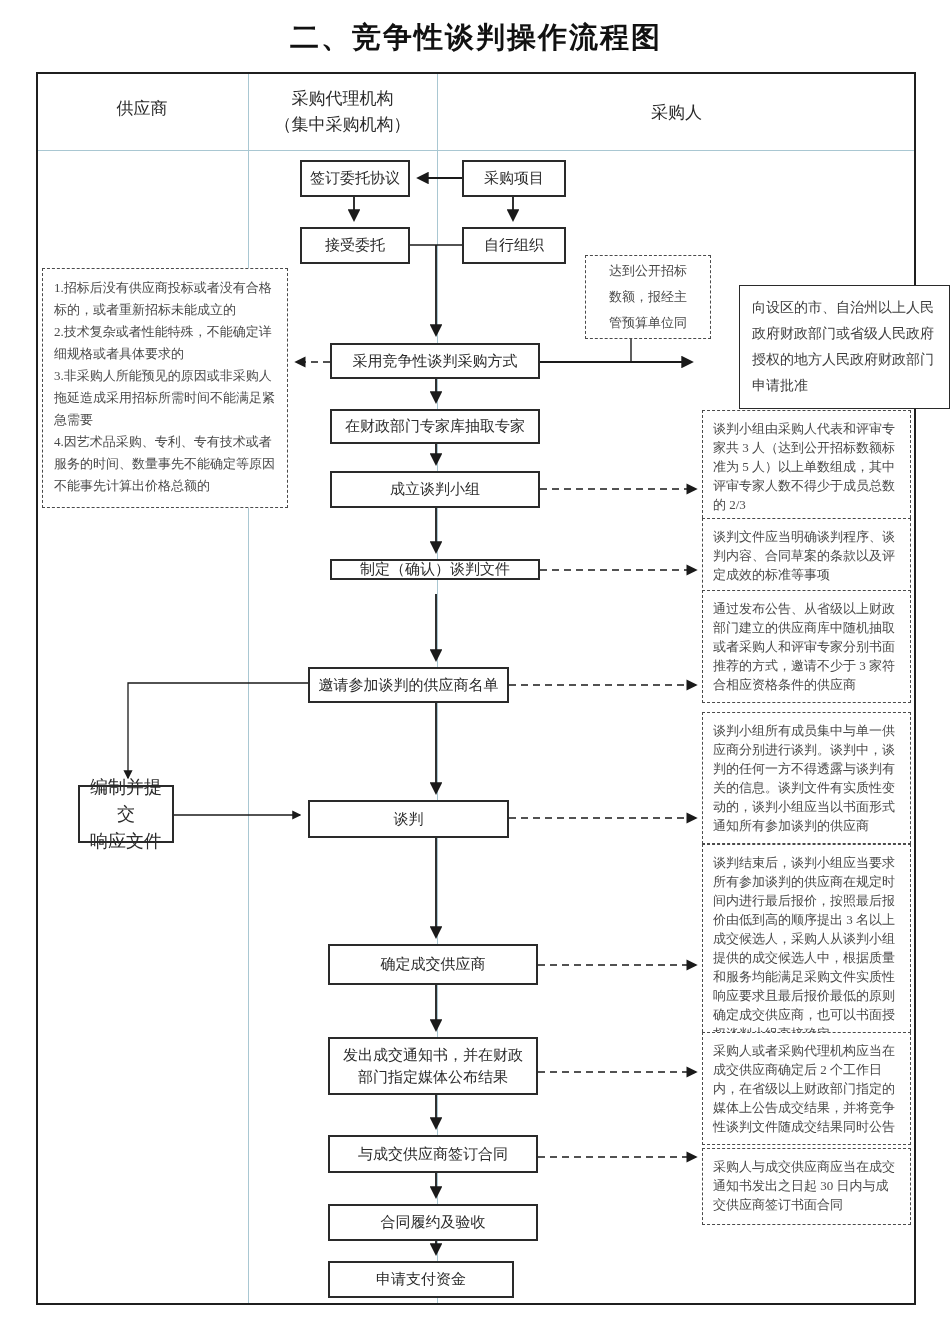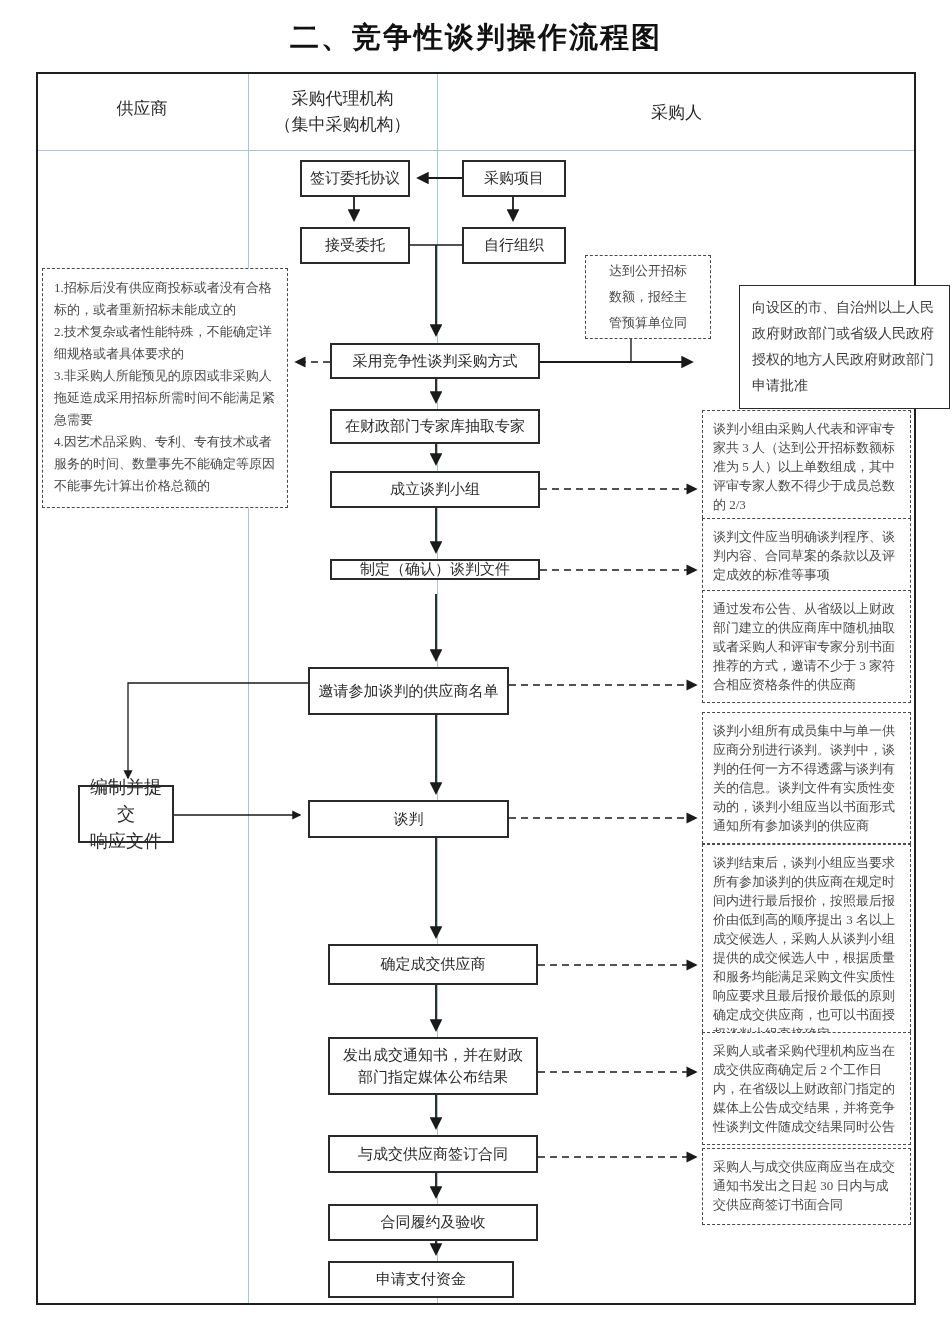--- a/index.html
+++ b/index.html
@@ -96,21 +96,21 @@
   </svg>
 
   <div class="abs flowbox" style="left:300px;top:160px;width:110px;height:37px;">签订委托协议</div>
   <div class="abs flowbox" style="left:462px;top:160px;width:104px;height:37px;">采购项目</div>
   <div class="abs flowbox" style="left:300px;top:227px;width:110px;height:37px;">接受委托</div>
   <div class="abs flowbox" style="left:462px;top:227px;width:104px;height:37px;">自行组织</div>
   <div class="abs flowbox" style="left:330px;top:343px;width:210px;height:36px;">采用竞争性谈判采购方式</div>
   <div class="abs flowbox" style="left:330px;top:409px;width:210px;height:35px;">在财政部门专家库抽取专家</div>
   <div class="abs flowbox" style="left:330px;top:471px;width:210px;height:37px;">成立谈判小组</div>
   <div class="abs flowbox" style="left:330px;top:559px;width:210px;height:21px;">制定（确认）谈判文件</div>
-  <div class="abs flowbox" style="left:308px;top:667px;width:201px;height:48px;">邀请参加谈判的供应商名单</div>
+  <div class="abs flowbox" style="left:308px;top:667px;width:201px;height:36px;">邀请参加谈判的供应商名单</div>
   <div class="abs flowbox pre" style="left:78px;top:785px;width:96px;height:58px;font-size:18px;">编制并提交
 响应文件</div>
   <div class="abs flowbox" style="left:308px;top:800px;width:201px;height:38px;">谈判</div>
   <div class="abs flowbox" style="left:328px;top:944px;width:210px;height:41px;">确定成交供应商</div>
   <div class="abs flowbox" style="left:328px;top:1037px;width:210px;height:58px;">发出成交通知书，并在财政部门指定媒体公布结果</div>
   <div class="abs flowbox" style="left:328px;top:1135px;width:210px;height:38px;">与成交供应商签订合同</div>
   <div class="abs flowbox" style="left:328px;top:1204px;width:210px;height:37px;">合同履约及验收</div>
   <div class="abs flowbox" style="left:328px;top:1261px;width:186px;height:37px;">申请支付资金</div>
 
   <div class="abs dashnote conditions" style="left:42px;top:268px;width:246px;min-height:240px;">

